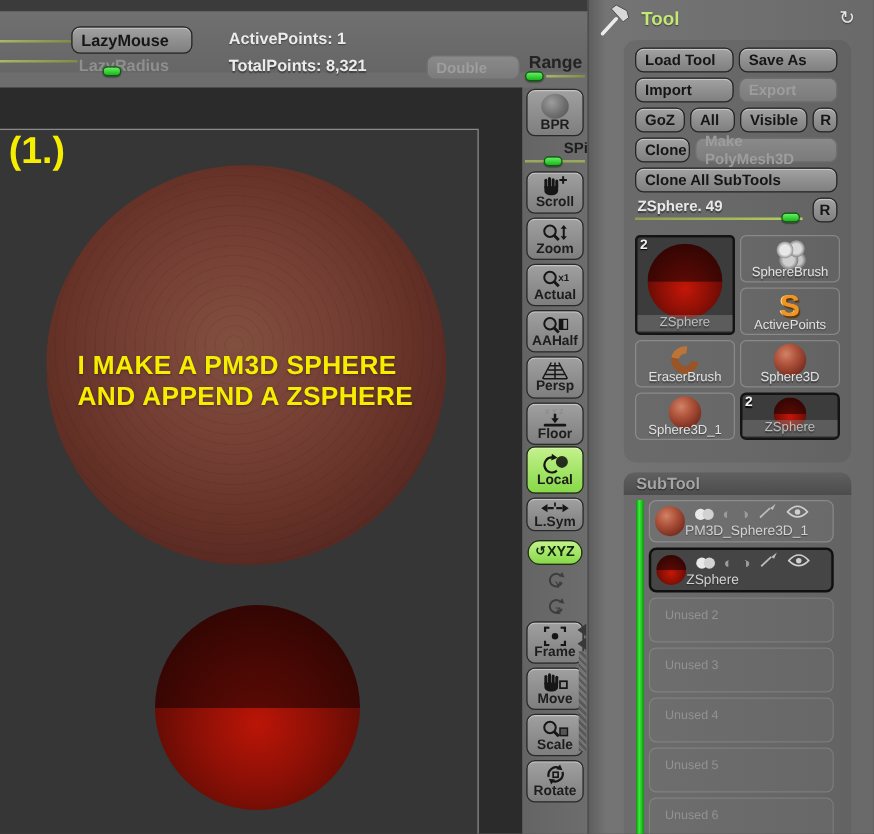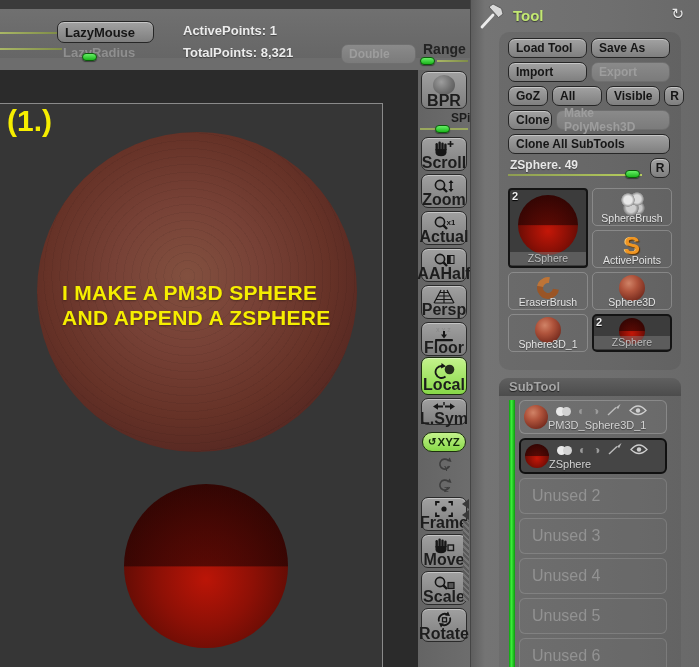--- a/index.html
+++ b/index.html
@@ -42,21 +42,21 @@
   
   .vstrip { position:absolute; left:418px; top:70px; width:52px; height:597px;
     background:linear-gradient(90deg,#646464,#6d6d6d); display:flex; flex-direction:column; align-items:center; }
   .vbtn { width:46px; border-radius:7px; border:1px solid #2a2a2a; background:linear-gradient(#a0a0a0,#7e7e7e);
     box-shadow:inset 0 1px 0 rgba(255,255,255,.4);
     display:flex; flex-direction:column; align-items:center; justify-content:center; margin-top:3px; flex:none; }
   .vbtn-lg { height:38px; margin-top:1px; }
   .vbtn-md { height:34px; }
   .vbtn-sm { height:27px; }
   .vbtn.active { background:linear-gradient(#c4f28c,#87d848); border-color:#1d2f10; }
-  .vlab { font-size:16px; font-weight:bold; color:#1d1d1d; line-height:11px; }
+  .vlab { font-size:11px; font-weight:bold; color:#1d1d1d; line-height:11px; }
   .vico { display:flex; align-items:center; justify-content:center; min-height:13px; }
   .ic-sphere { width:22px; height:20px; border-radius:50%;
     background:radial-gradient(circle at 38% 35%, #9d9d9d, #6e6e6e 55%, #4f4f4f 100%); }
   .vslider { position:relative; width:52px; height:23px; margin-top:2px; flex:none;padding-left:33px; }
   .vslabel { text-align:center; font-size:12px; font-weight:bold; color:#1e1e1e; }
   .vstrack { position:absolute; left:2px; right:2px; top:17px; height:2px; background:#9aa85e; }
   .vslider .ghandle { left:17px; top:14px; }
   .vicon { height:17px; margin-top:4px; flex:none; display:flex; align-items:center; }
   .vpill { width:44px; height:20px; margin-top:7px; flex:none; border-radius:10px; border:1px solid #1d2f10;
     background:linear-gradient(#c4f28c,#87d848); display:flex; align-items:center; justify-content:center;
@@ -73,21 +73,21 @@
     background:linear-gradient(90deg,#5e5e5e,#747474 14px,#6f6f6f 60%,#696969); border-left:1px solid #454545; }
   .rhead-icon { position:absolute; left:7px; top:3px; }
   .rtitle { position:absolute; left:42px; top:7px; font-size:15px; font-weight:bold; color:#c3e873; text-shadow:0 1px 1px rgba(0,0,0,.5); }
   .rreload { position:absolute; right:15px; top:5px; font-size:15px; color:#e6e6e6; text-shadow:0 1px 1px rgba(0,0,0,.5); }
   .tool-inner { position:absolute; left:28px; top:32px; width:182px; height:338px;
     background:rgba(0,0,0,.07); border-radius:10px; padding:6px 11px 6px 9px;
     display:flex; flex-direction:column; gap:4px; }
   .trow { display:flex; gap:4px; }
   .tbtn { height:20px; flex:1; }
   .tbtn.w40 { flex:none; width:40px; }
-  .tbtn.w36 { flex:none; width:50px; }
+  .tbtn.w36 { flex:none; width:36px; }
   .tbtn.w20 { flex:none; width:20px; justify-content:center; padding:0; }
   .sliderrow { position:relative; height:22px; }
   .sliderlabel { position:absolute; left:2px; top:0; font-size:12px; font-weight:bold; color:#e8e8e8; text-shadow:0 1px 1px rgba(0,0,0,.45); }
   .slidertrack { position:absolute; left:0; right:28px; top:16px; height:2px; background:linear-gradient(90deg,#8d9c52,#b7cf5e); }
   .sliderrow .ghandle { right:30px; top:12px; }
   .sliderrow .tbtn { position:absolute; right:0; top:0; width:20px; height:20px; justify-content:center; padding:0; }
 
   .thumbgrid { margin-top:4px; display:grid; grid-template-columns:80px 80px; gap:4px; }
   .thumb { position:relative; height:38px; border:1px solid rgba(215,215,215,.3); border-radius:5px;
     display:flex; flex-direction:column; align-items:center; justify-content:flex-start; padding-top:2px; }
@@ -128,21 +128,21 @@
   .st-item { position:relative; height:34px; border:1px solid rgba(215,215,215,.28); border-radius:6px; background:rgba(255,255,255,.04); }
   .st-item.sel { height:36px; background:#454545; border:2px solid #101010; }
   .st-thumb { position:absolute; left:4px; top:4px; width:24px; height:24px; }
   .st-icons { position:absolute; left:36px; top:3px; right:4px; height:14px; display:flex; align-items:center; gap:7px; }
   .dotpair { display:flex; }
   .dot { width:9px; height:9px; border-radius:50%; background:#e9e9e9; }
   .dot+.dot { margin-left:-3px; background:#d2d2d2; }
   .half { font-size:12px; line-height:12px; color:#9b9b9b; }
   .st-label { position:absolute; left:28px; right:0; bottom:2px; font-size:11px; color:#d2d2d2; text-shadow:0 1px 1px rgba(0,0,0,.4); }
   .st-unused { height:36px; border:1px solid rgba(205,205,205,.2); border-radius:6px; background:rgba(255,255,255,.02);
-    font-size:16px; color:#929292; padding:8px 0 0 12px; }
+    font-size:10px; color:#929292; padding:8px 0 0 12px; }
 </style>
 </head>
 <body>
 
 <div class="topbar">
   <div class="track" style="left:0;top:32px;width:57px;"></div>
   <div class="zbtn lazymouse">LazyMouse</div>
   <div class="lazyradius">LazyRadius</div>
   <div class="track" style="left:0;top:48px;width:62px;"></div>
   <div class="ghandle" style="left:82px;top:53px;"></div>

